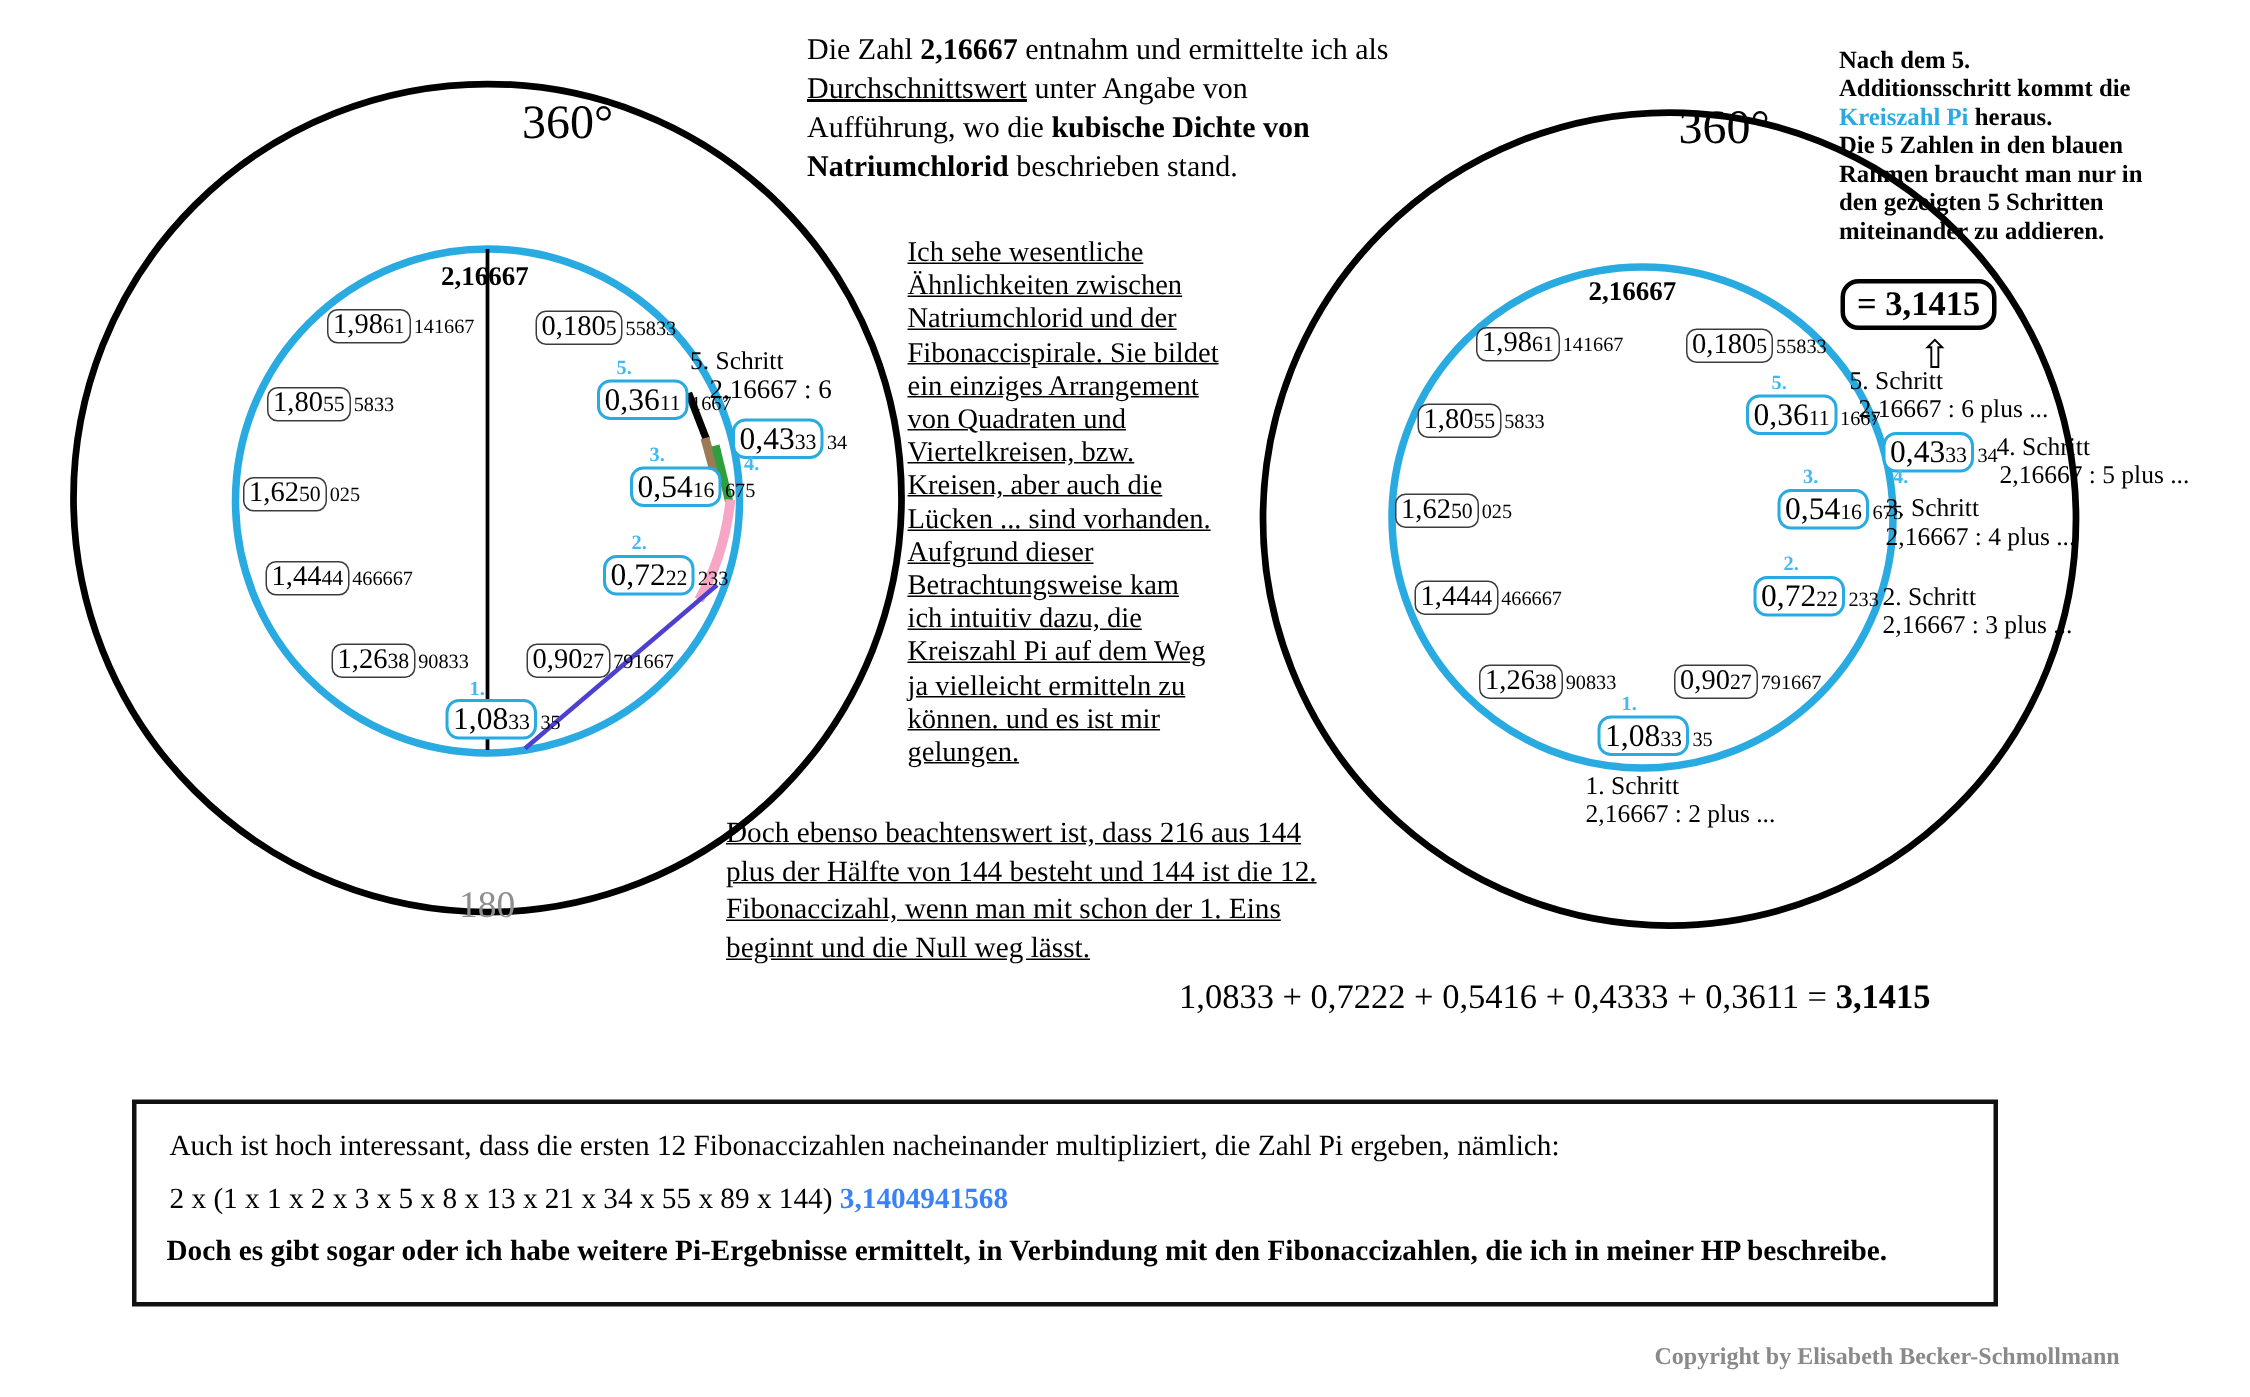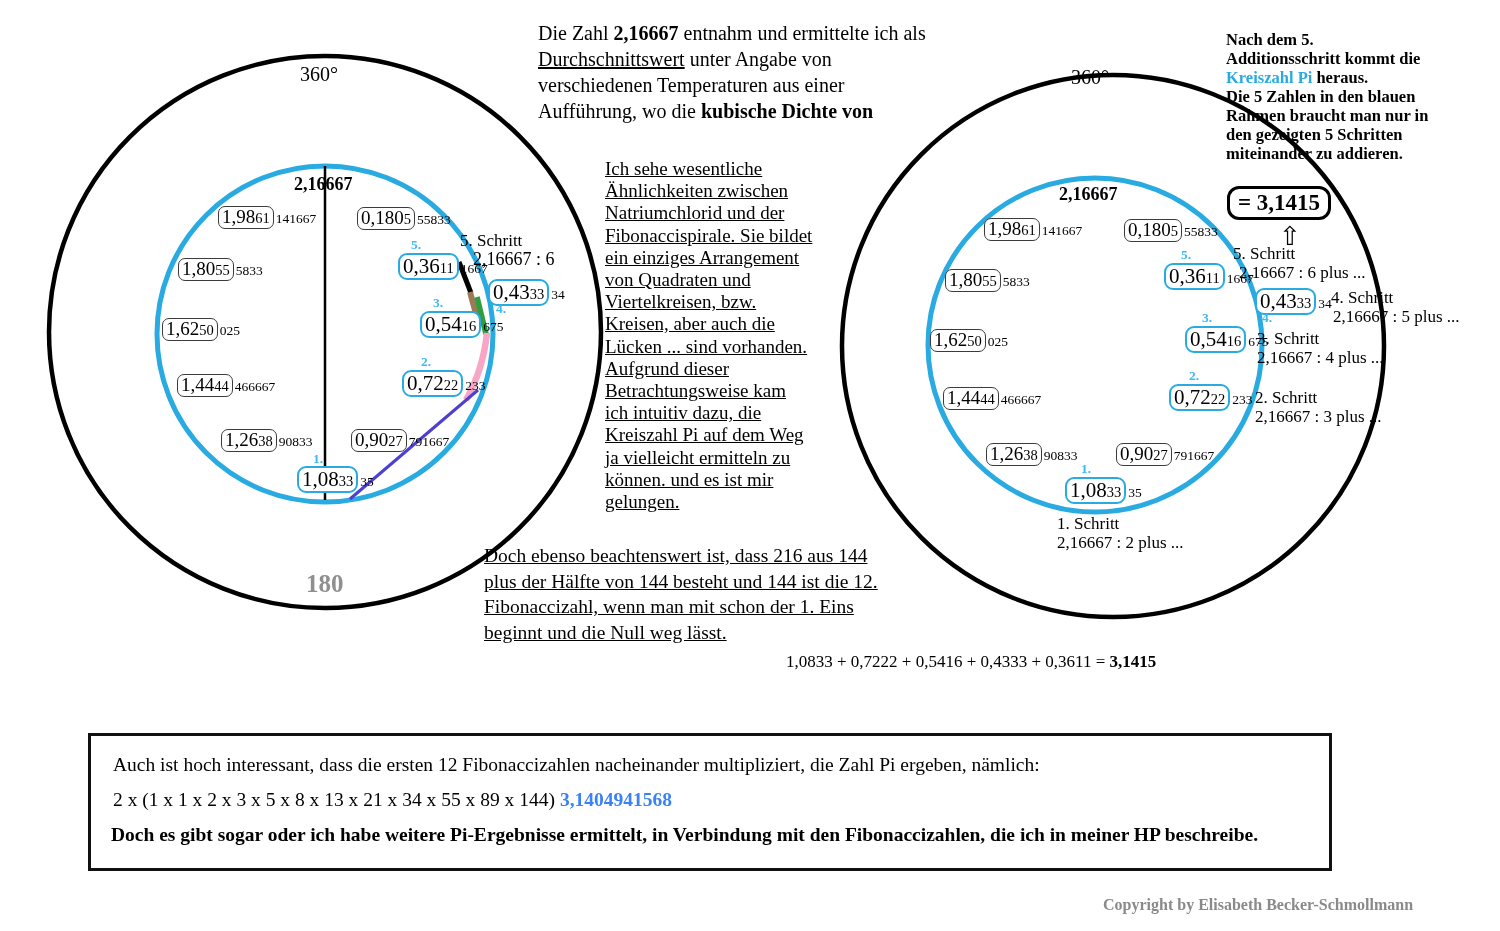--- a/index.html
+++ b/index.html
@@ -4,38 +4,38 @@
 <style>
   html,body{margin:0;padding:0;background:#fff;}
   .canvas{position:relative;width:1500px;height:931px;background:#ffffff;
           font-family:"Liberation Serif",serif;color:#000;overflow:hidden;}
   .abs{position:absolute;white-space:nowrap;}
   svg.layer{position:absolute;left:0;top:0;z-index:1;}
   .txt{z-index:2;}
   .serif-lg{font-size:20px;line-height:26px;}
   .ul{text-decoration:underline;}
   .b{font-weight:bold;}
-  .circ-lbl{font-size:20px;}
+  .circ-lbl{font-size:32px;margin-left:48px;}
   .inner-lbl{font-size:18px;font-weight:bold;}
-  .gray-lbl{font-size:25px;font-weight:bold;color:#8f8f8f;}
+  .gray-lbl{font-size:25px;font-weight:normal;color:#8f8f8f;margin-top:20px;}
   .vbox{z-index:2;white-space:nowrap;}
   .boxed{display:inline-block;border:1.5px solid #3c3c3c;border-radius:7px;
          padding:0 3px;background:#fff;line-height:1.08;}
   .vbox .big{font-size:19px;}
   .vbox .small{font-size:14.5px;}
   .vbox .tail{font-size:13.5px;padding-left:2px;}
   .vbox.blue .boxed{border:2.7px solid #29abe2;border-radius:9px;}
   .vbox.blue .big{font-size:21px;}
   .step{z-index:3;color:#41b9f2;font-size:13.5px;font-weight:bold;}
   .schritt{font-size:17px;line-height:19px;z-index:2;}
   .note-line{font-weight:bold;font-size:16.5px;line-height:19px;z-index:3;}
   .blue-txt{color:#29abe2;}
   .midline{font-size:19px;line-height:22.2px;text-decoration:underline;}
   .dochline{font-size:19.5px;line-height:25.6px;text-decoration:underline;}
-  .sum{font-size:17px;text-align:center;}
+  .sum{font-size:23px;text-align:center;}
   .result-box{z-index:3;border:3px solid #000;border-radius:12px;background:#fff;
               font-size:23px;font-weight:bold;padding:1px 8px;text-align:center;}
   .arrow{font-size:26px;z-index:3;}
   .bottom-box{border:3px solid #111;background:#fff;z-index:2;}
   .bb-line{font-size:19.5px;white-space:nowrap;}
   .indigo{color:#3b82f6;font-weight:bold;}
   .copyright{font-size:16px;font-weight:bold;color:#8a8a8a;}
 </style>
 </head>
 <body>
@@ -53,22 +53,22 @@
     <path d="M487,333 Q483,370 466,400" fill="none" stroke="#f7a6c5" stroke-width="6.5"></path>
     <line x1="350" y1="499" x2="478" y2="390" stroke="#4d3fd0" stroke-width="3"></line>
 
     <circle cx="1113" cy="346" r="271" fill="none" stroke="#000" stroke-width="4.5"></circle>
     <circle cx="1095" cy="345" r="167" fill="none" stroke="#29abe2" stroke-width="5"></circle>
   </svg>
 
   <div class="abs txt serif-lg" style="left:538px;top:20px;">
     <div><span>Die Zahl </span><span class="b">2,16667</span><span> entnahm und ermittelte  ich als</span></div>
     <div><span class="ul">Durchschnittswert</span><span> unter Angabe von</span></div>
-    <div><span>verschiedenen Temperaturen aus einer</span></div>
     <div><span>Aufführung, wo die </span><span class="b">kubische Dichte von</span></div>
+    <div><span class="b">Natriumchlorid</span><span> beschrieben stand.</span></div>
   </div>
 
   <div class="abs txt" style="left:605px;top:158px;">
     <div class="midline">Ich sehe wesentliche</div>
     <div class="midline">Ähnlichkeiten zwischen</div>
     <div class="midline">Natriumchlorid und der</div>
     <div class="midline">Fibonaccispirale. Sie bildet</div>
     <div class="midline">ein einziges Arrangement</div>
     <div class="midline">von Quadraten und</div>
     <div class="midline">Viertelkreisen, bzw.</div>

